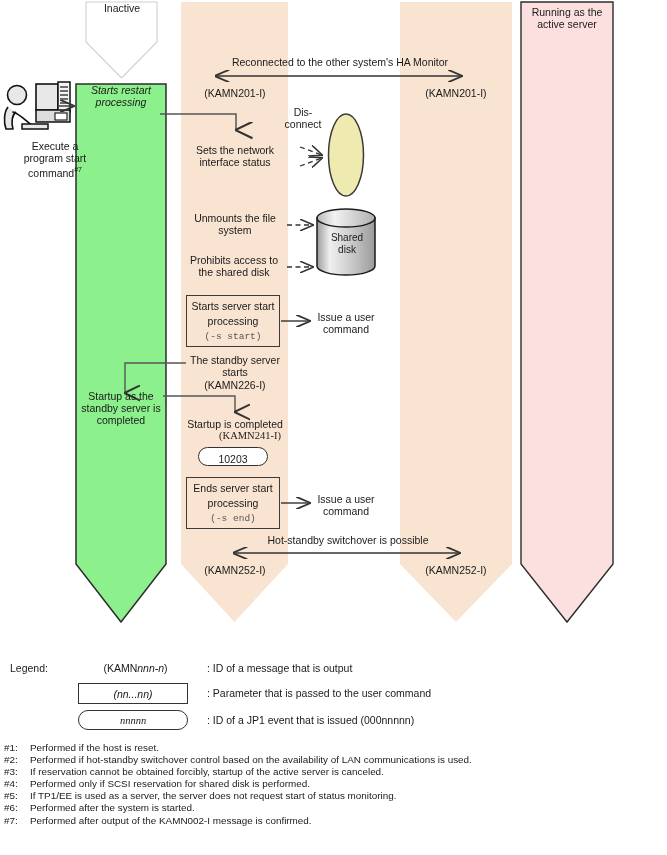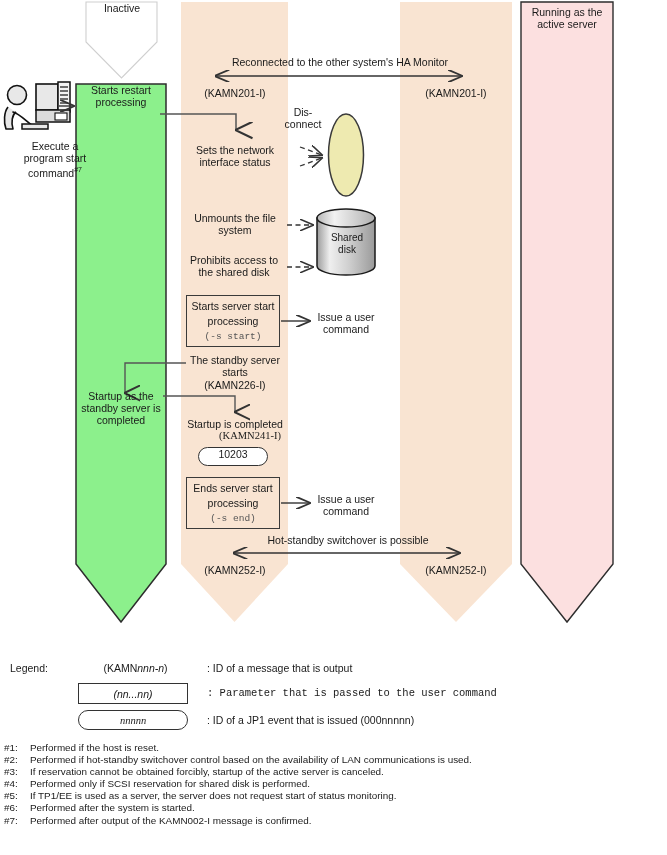--- a/index.html
+++ b/index.html
@@ -173,21 +173,21 @@
     <line x1="281" y1="503" x2="310" y2="503" stroke="#333" stroke-width="1.4" marker-end="url(#ah)"></line>
 
     <line x1="234" y1="553" x2="460" y2="553" stroke="#333" stroke-width="1.4" marker-end="url(#ah)" marker-start="url(#ahL)"></line>
   </svg>
 
   <div class="txt" style="left:86px;top:2px;width:72px;">Inactive</div>
 
   <div class="txt" style="left:521px;top:6px;width:92px;">Running as the
 active server</div>
 
-  <div class="txt" style="left:74px;top:84px;width:94px;">Starts restart
+  <div class="txt" style="left:74px;top:84px;width:94px;font-style:italic;">Starts restart
 processing</div>
 
   <div class="txt" style="left:0px;top:140px;width:110px;"><span>Execute a
 program start
 command</span><span class="sup">#7</span></div>
 
   <div class="txt" style="left:170px;top:56px;width:340px;">Reconnected to the other system's HA Monitor</div>
   <div class="txt" style="left:181px;top:87px;width:108px;">(KAMN201-I)</div>
   <div class="txt" style="left:400px;top:87px;width:112px;">(KAMN201-I)</div>
 
@@ -219,21 +219,21 @@
 starts</div>
   <div class="txt" style="left:180px;top:379px;width:110px;">(KAMN226-I)</div>
 
   <div class="txt" style="left:74px;top:390px;width:94px;">Startup as the
 standby server is
 completed</div>
 
   <div class="txt" style="left:174px;top:418px;width:122px;">Startup is completed</div>
   <div class="txt" style="left:195px;top:430px;width:110px;font-family:Liberation Serif, serif;">(KAMN241-I)</div>
 
-  <div style="position:absolute;left:198px;top:447px;width:70px;height:19px;border:1.4px solid #333;border-radius:999px;background:#fff;display:flex;align-items:flex-start;justify-content:center;font-size:10.5px;">
+  <div style="position:absolute;left:198px;top:447px;width:70px;height:19px;border:1.4px solid #333;border-radius:999px;background:#fff;display:flex;align-items:flex-end;justify-content:center;font-size:10.5px;">
     <span>10203</span>
   </div>
 
   <div class="box" style="left:186px;top:477px;width:94px;height:52px;flex-direction:column;">
     <span style="white-space:pre-line;">Ends server start
 processing</span>
     <span class="mono">(-s end)</span>
   </div>
 
   <div class="txt" style="left:306px;top:493px;width:80px;">Issue a user
@@ -249,21 +249,21 @@
   <div class="lg-row" style="left:10px;top:14px;">Legend:</div>
 
   <div class="lg-row" style="left:78px;top:14px;width:115px;text-align:center;">
     <span>(KAMN</span><span class="ital">nnn-n</span><span>)</span>
   </div>
   <div class="lg-row" style="left:207px;top:14px;">: ID of a message that is output</div>
 
   <div class="lg-box" style="left:78px;top:35px;width:110px;height:21px;">
     <span class="ital">(nn...nn)</span>
   </div>
-  <div class="lg-row" style="left:207px;top:39px;font-family:Liberation Mono, monospace;">: Parameter that is passed to the user command</div>
+  <div class="lg-row" style="left:207px;top:39px;">: Parameter that is passed to the user command</div>
 
   <div class="lg-oval" style="left:78px;top:62px;width:110px;height:20px;">
     <span class="ital">nnnnn</span>
   </div>
   <div class="lg-row" style="left:207px;top:66px;">: ID of a JP1 event that is issued (000nnnnn)</div>
 </div>
 
 <div id="notes">
   <div class="note">
     <div class="note-k">#1:</div>

